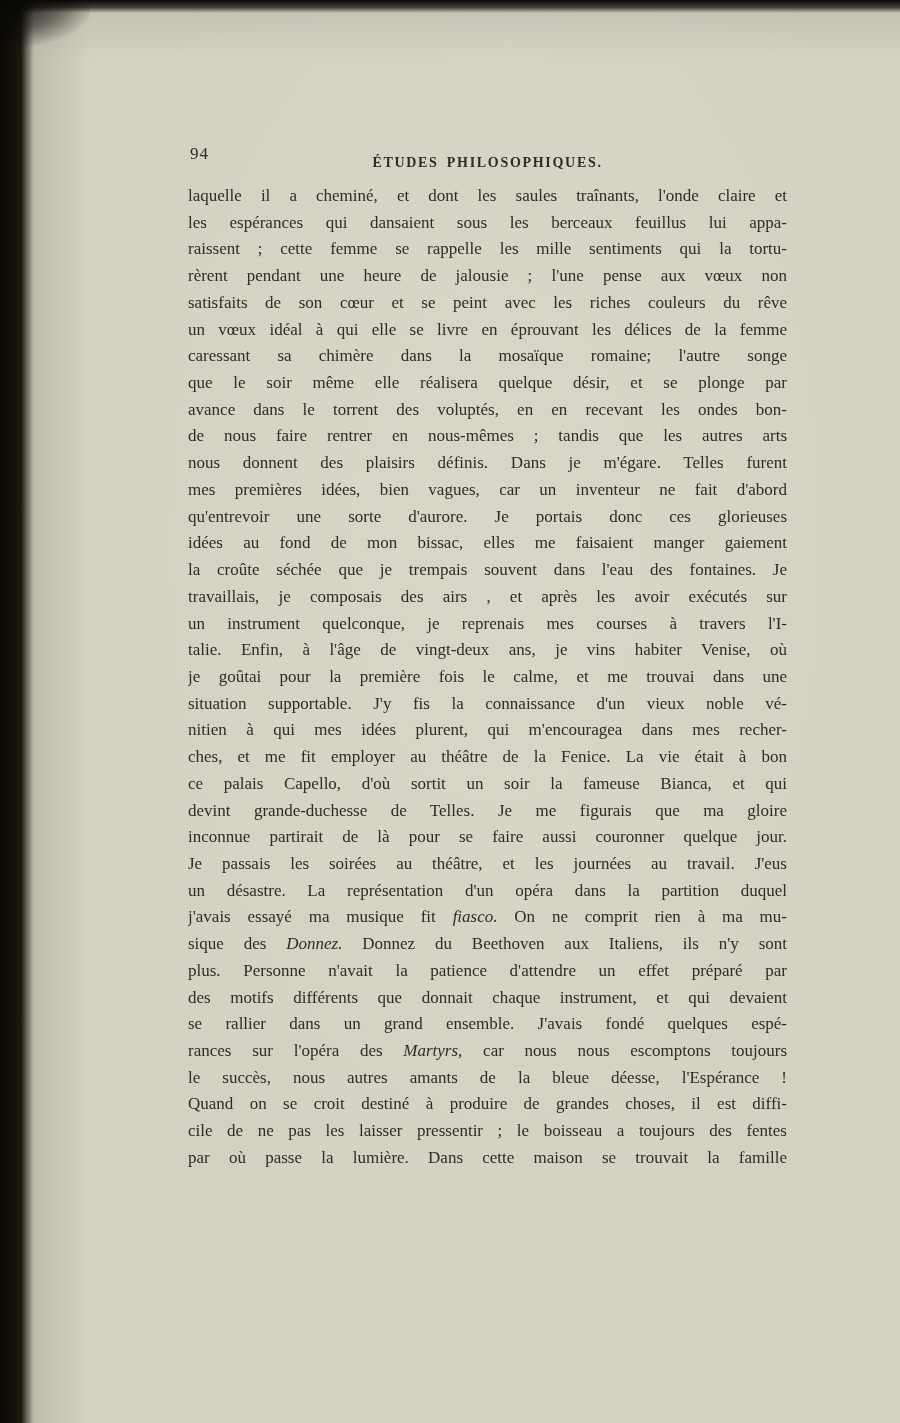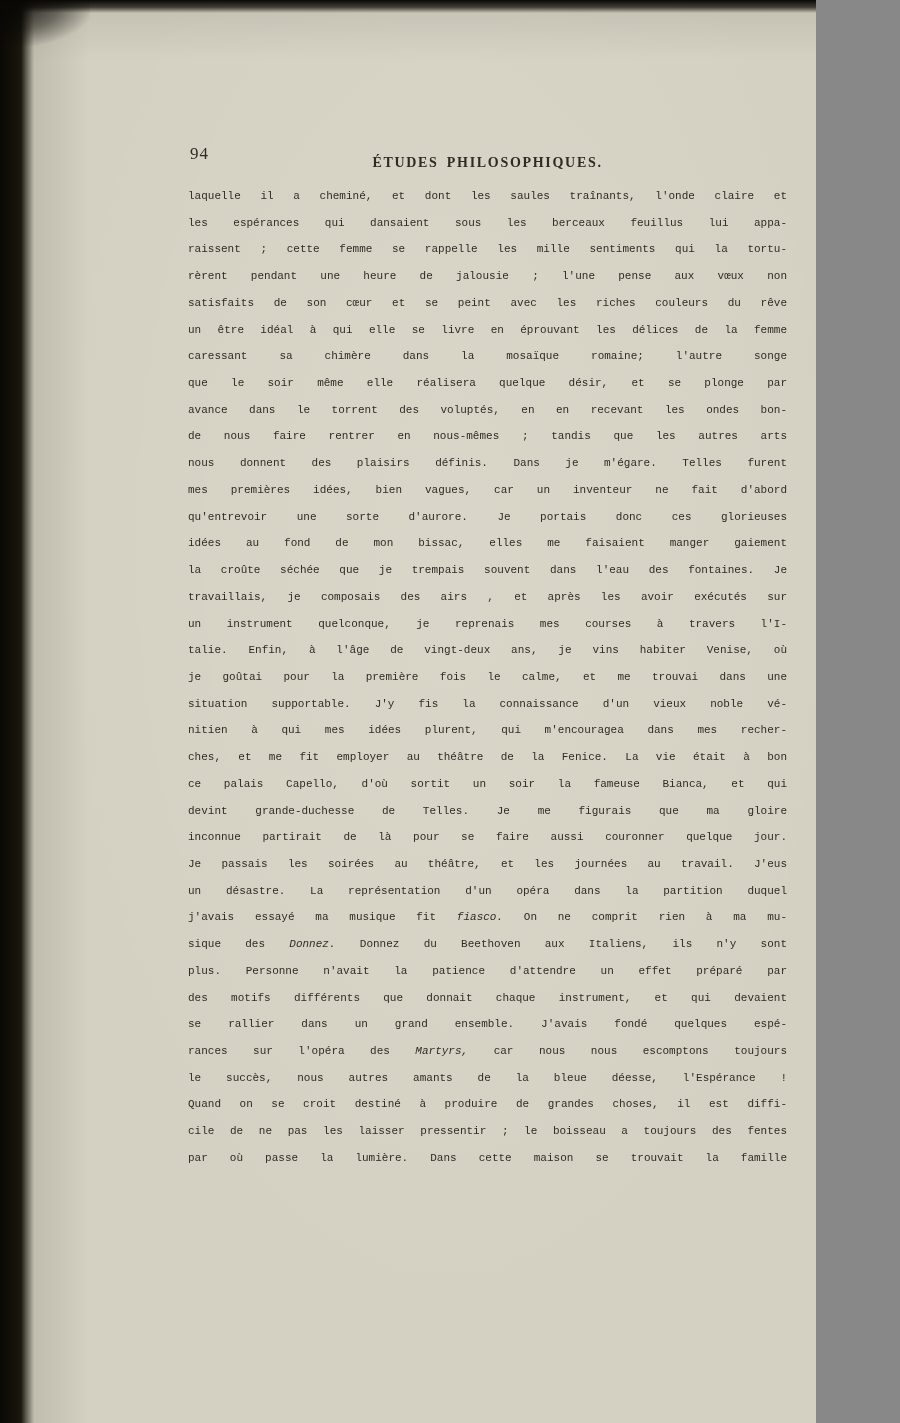--- a/index.html
+++ b/index.html
@@ -1,19 +1,19 @@
 <!DOCTYPE html>
 <html style="--paper: #d5d1c2; --ink: #2f2c26; --edge: #0a0906;"><head>
 <meta charset="utf-8">
 <style>
   * { margin: 0; padding: 0; box-sizing: border-box; }
   html, body { background: #888; }
   .page {
     position: relative;
-    width: 816px;
+    width: 900px;
     height: 1423px;
     margin: 0;
     overflow: hidden;
     background:
       radial-gradient(ellipse at 55% 38%, rgba(255,255,255,0.10), rgba(0,0,0,0) 65%),
       linear-gradient(to right, rgba(25,22,14,0.18) 0px, rgba(25,22,14,0.0) 90px),
       linear-gradient(to bottom, rgba(25,22,14,0.10) 0px, rgba(25,22,14,0.0) 60px),
       var(--paper, #d5d1c2);
     font-family: "Liberation Serif", "DejaVu Serif", serif;
     color: var(--ink, #2f2c26);
@@ -48,27 +48,26 @@
     font-size: 14px;
     font-weight: bold;
     letter-spacing: 1.7px;
     word-spacing: 3px;
   }
   .body-text {
     position: absolute;
     top: 183px; left: 188px; width: 599px;
   }
   .line {
-    font-size: 11px;
+    font-size: 17px;
     line-height: 26.72px;
     height: 26.72px;
     overflow: hidden;
     text-align: justify;
     text-align-last: justify;
-    font-family: Liberation Mono, monospace;
     -moz-text-align-last: justify;
   }
   .line .em { font-style: italic; }
 </style>
 </head>
 <body>
 
 <div class="page">
   <div class="edge-left"></div>
   <div class="edge-top"></div>
@@ -78,21 +77,21 @@
     <span class="page-num">94</span>
     <span class="running-title">ÉTUDES PHILOSOPHIQUES.</span>
   </div>
 
   <div class="body-text">
       <div class="line"><span>laquelle il a cheminé, et dont les saules traînants, l'onde claire et</span></div>
       <div class="line"><span>les espérances qui dansaient sous les berceaux feuillus lui appa-</span></div>
       <div class="line"><span>raissent ; cette femme se rappelle les mille sentiments qui la tortu-</span></div>
       <div class="line"><span>rèrent pendant une heure de jalousie ; l'une pense aux vœux non</span></div>
       <div class="line"><span>satisfaits de son cœur et se peint avec les riches couleurs du rêve</span></div>
-      <div class="line"><span>un être idéal à qui elle se livre en éprouvant les délices de la femme</span></div>
+      <div class="line"><span>un vœux idéal à qui elle se livre en éprouvant les délices de la femme</span></div>
       <div class="line"><span>caressant sa chimère dans la mosaïque romaine; l'autre songe</span></div>
       <div class="line"><span>que le soir même elle réalisera quelque désir, et se plonge par</span></div>
       <div class="line"><span>avance dans le torrent des voluptés, en en recevant les ondes bon-</span></div>
       <div class="line"><span>de nous faire rentrer en nous-mêmes ; tandis que les autres arts</span></div>
       <div class="line"><span>nous donnent des plaisirs définis. Dans je m'égare. Telles furent</span></div>
       <div class="line"><span>mes premières idées, bien vagues, car un inventeur ne fait d'abord</span></div>
       <div class="line"><span>qu'entrevoir une sorte d'aurore. Je portais donc ces glorieuses</span></div>
       <div class="line"><span>idées au fond de mon bissac, elles me faisaient manger gaiement</span></div>
       <div class="line"><span>la croûte séchée que je trempais souvent dans l'eau des fontaines. Je</span></div>
       <div class="line"><span>travaillais, je composais des airs , et après les avoir exécutés sur</span></div>

